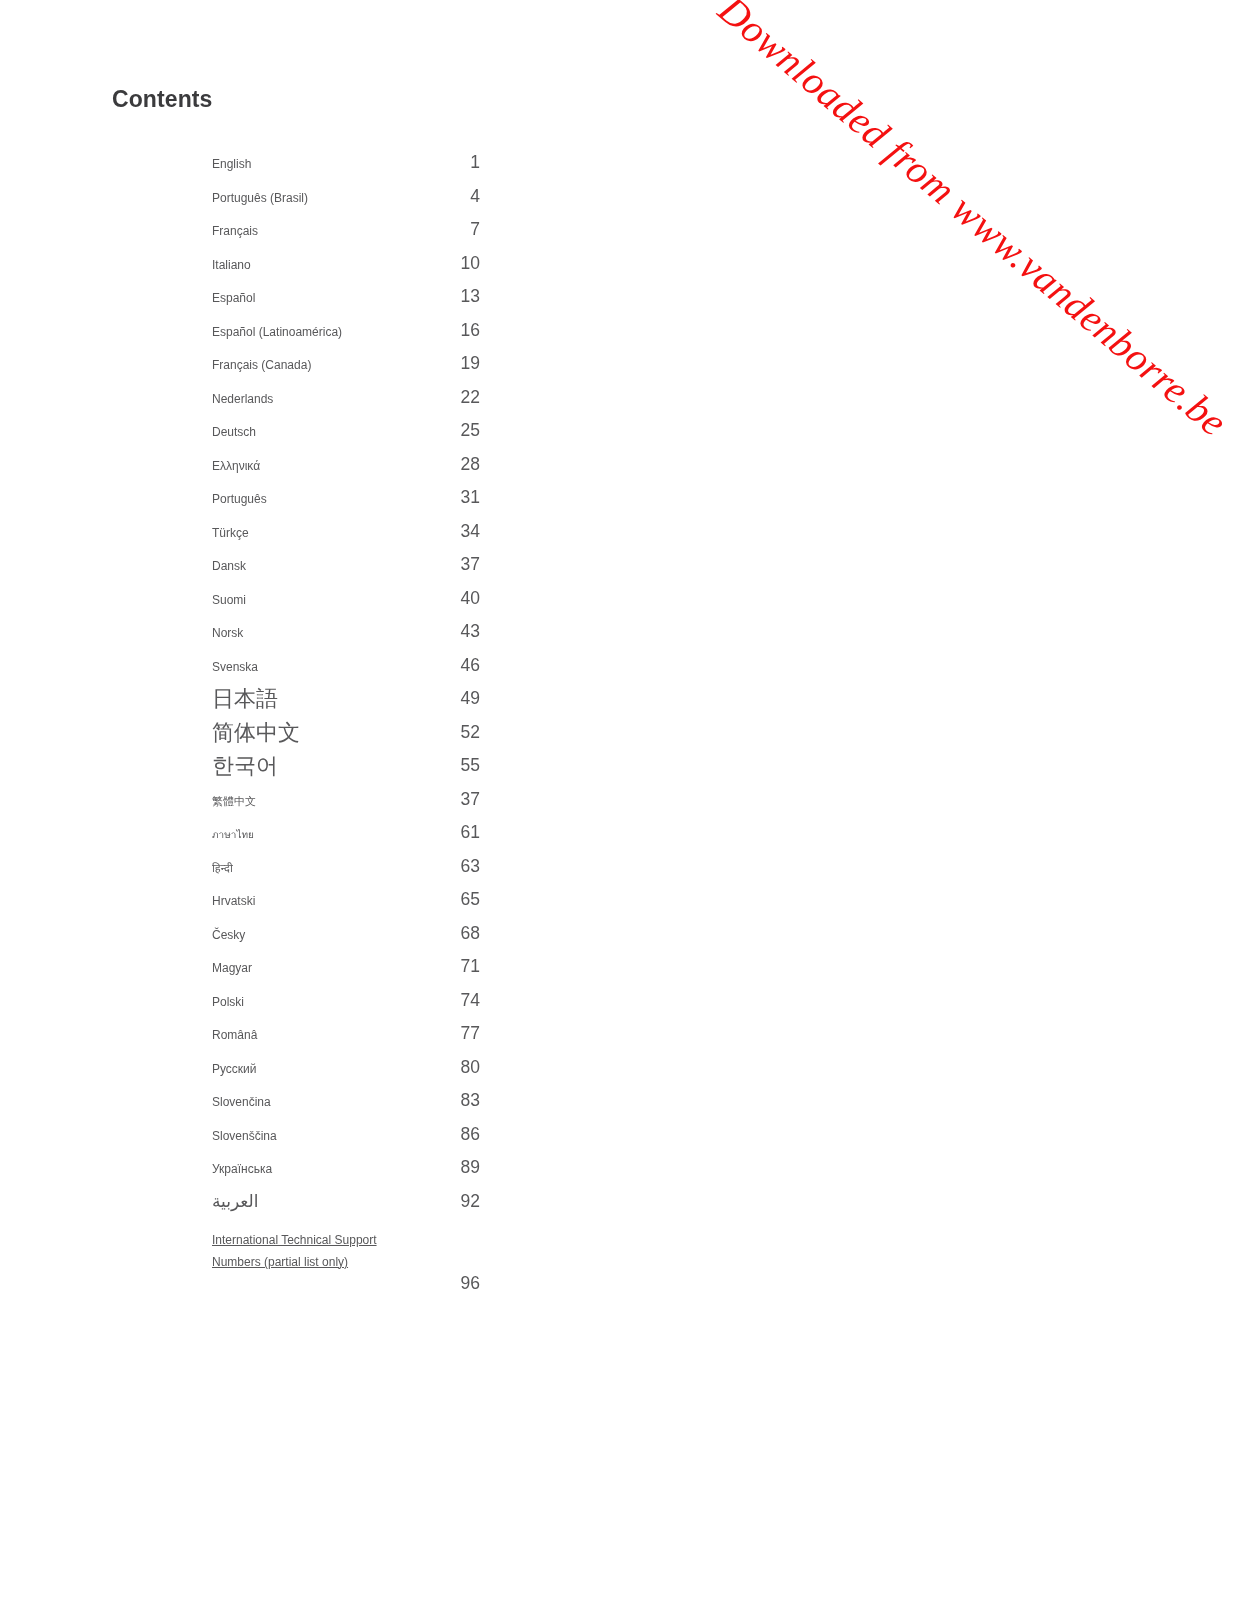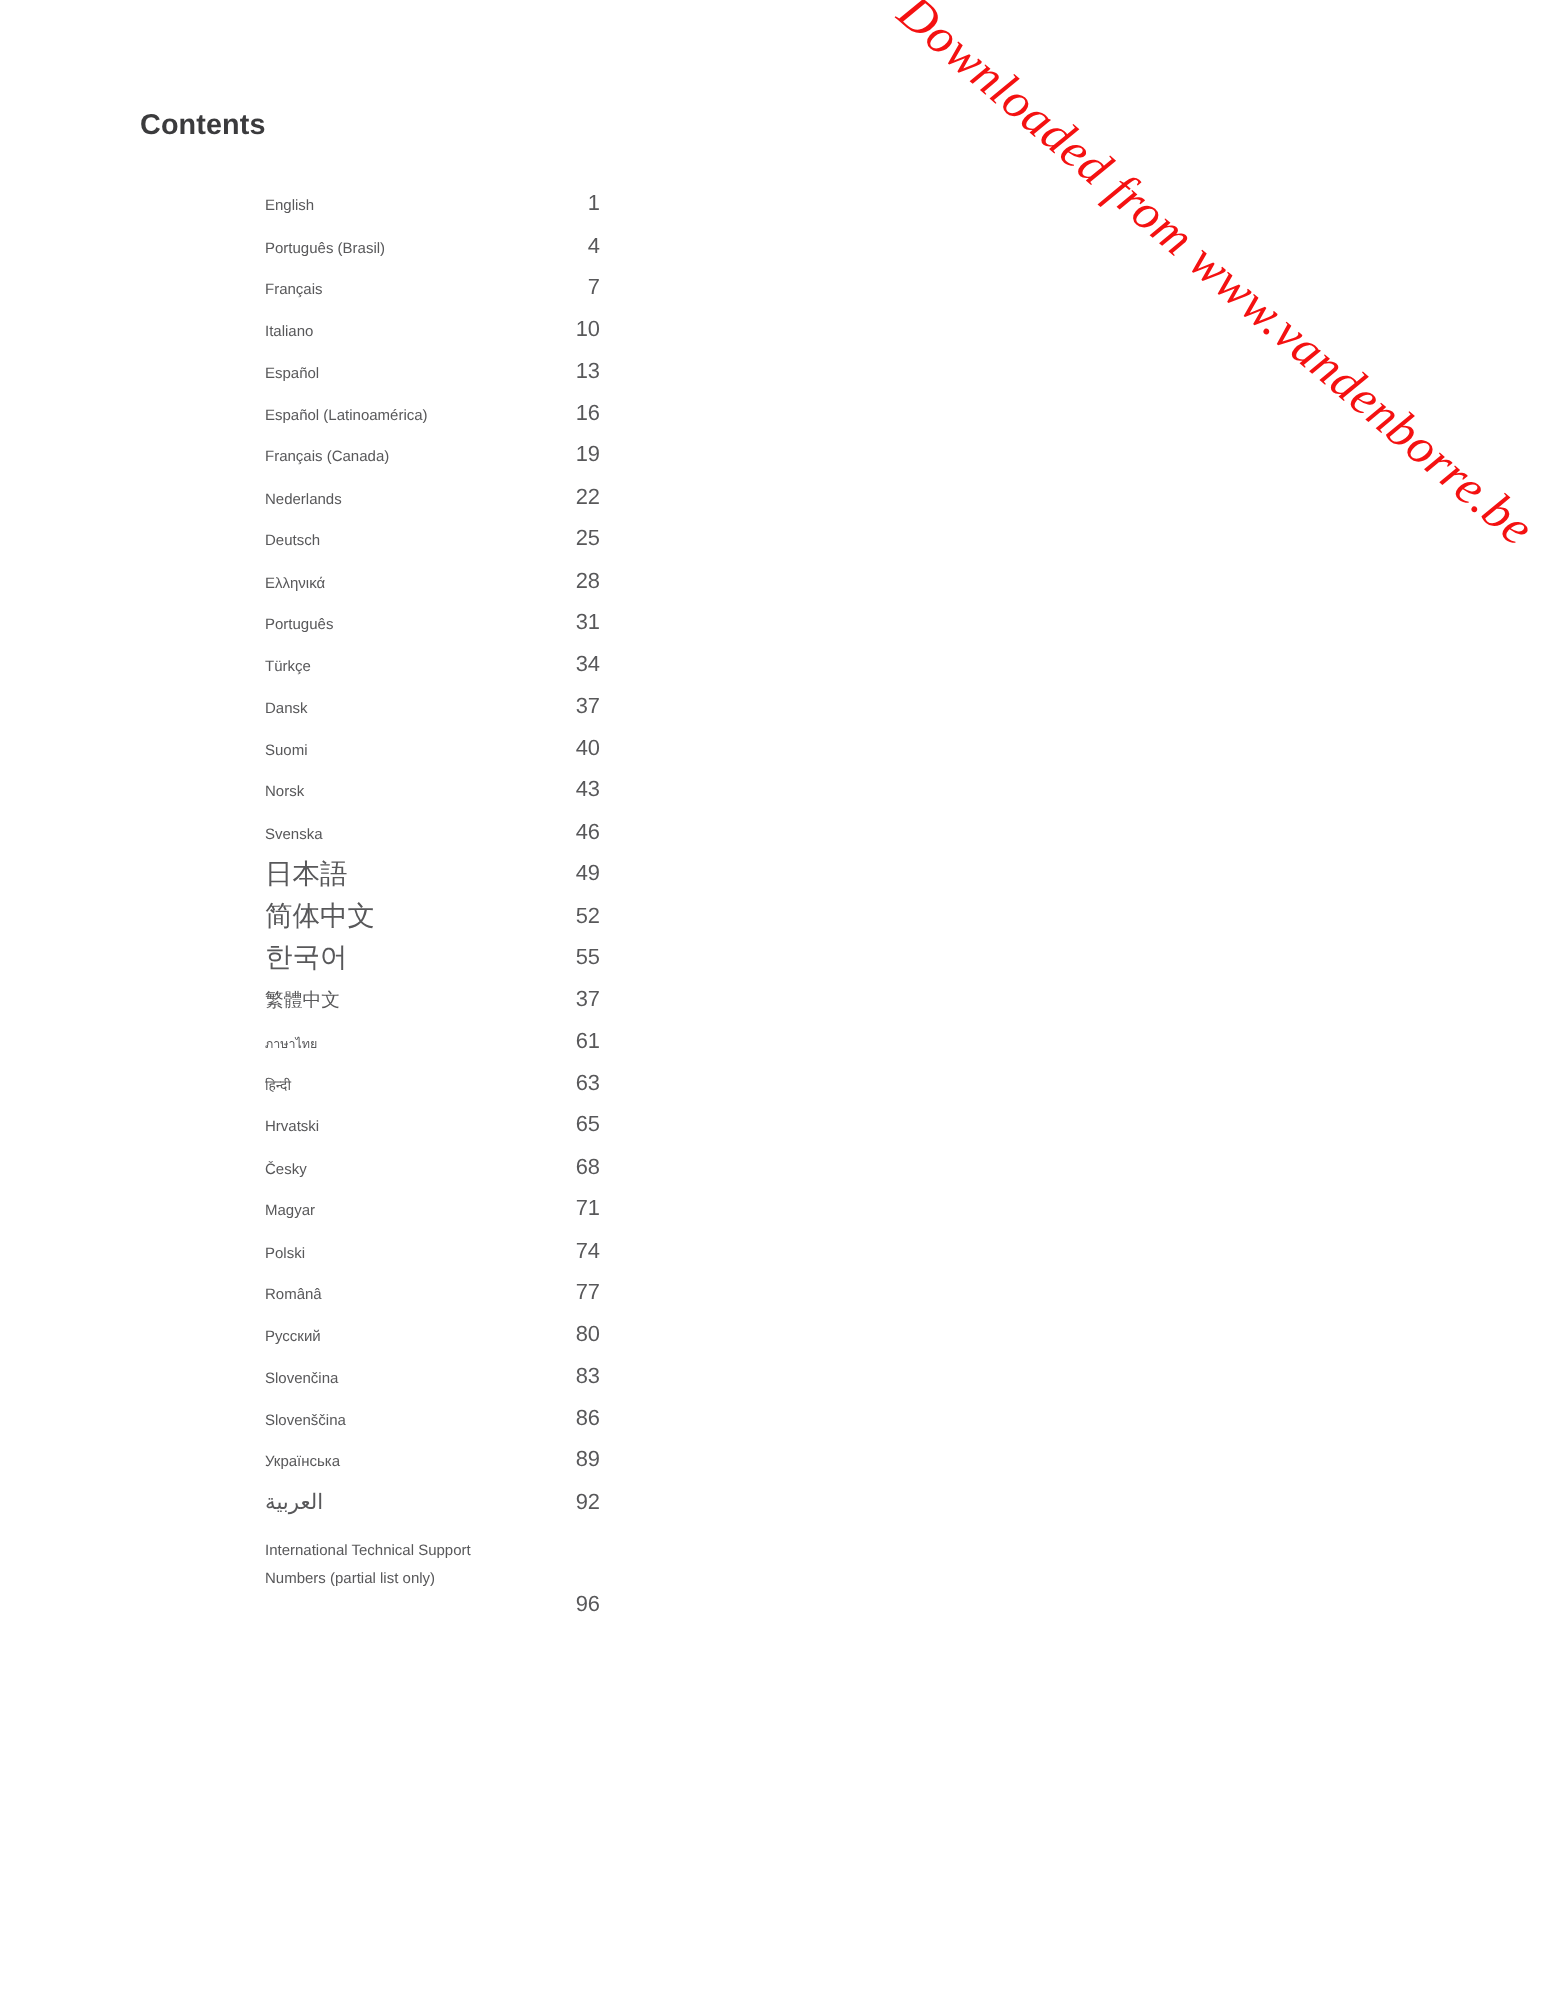--- a/index.html
+++ b/index.html
@@ -45,21 +45,21 @@
     white-space: nowrap;
   }
 
   .toc-label {
     display: inline-block;
     font-size: 12px;
   }
 
   
   .toc-row.script-cjk .toc-label { font-size: 22px; }
-  .toc-row.script-tc  .toc-label { font-size: 15px; }
+  .toc-row.script-tc  .toc-label { font-size: 11px; }
   .toc-row.script-thai .toc-label { font-size: 10px; }
   .toc-row.script-deva .toc-label { font-size: 11px; }
   .toc-row.script-rtl .toc-label { font-size: 17px; }
 
   .toc-page {
     position: absolute;
     left: 234px;
     top: 0;
     width: 34px;
     text-align: right;
@@ -70,20 +70,21 @@
   
   .toc-row.multiline {
     height: auto;
     line-height: 21.5px;
     margin-top: 12px;
   }
   .toc-row.multiline .toc-label {
     display: block;
     white-space: normal;
     width: 210px;
+    text-decoration: underline;
   }
   .toc-row.multiline .toc-page {
     top: 43px;
   }
 
   
   .watermark {
     position: absolute;
     left: 648px;
     top: 188px;

